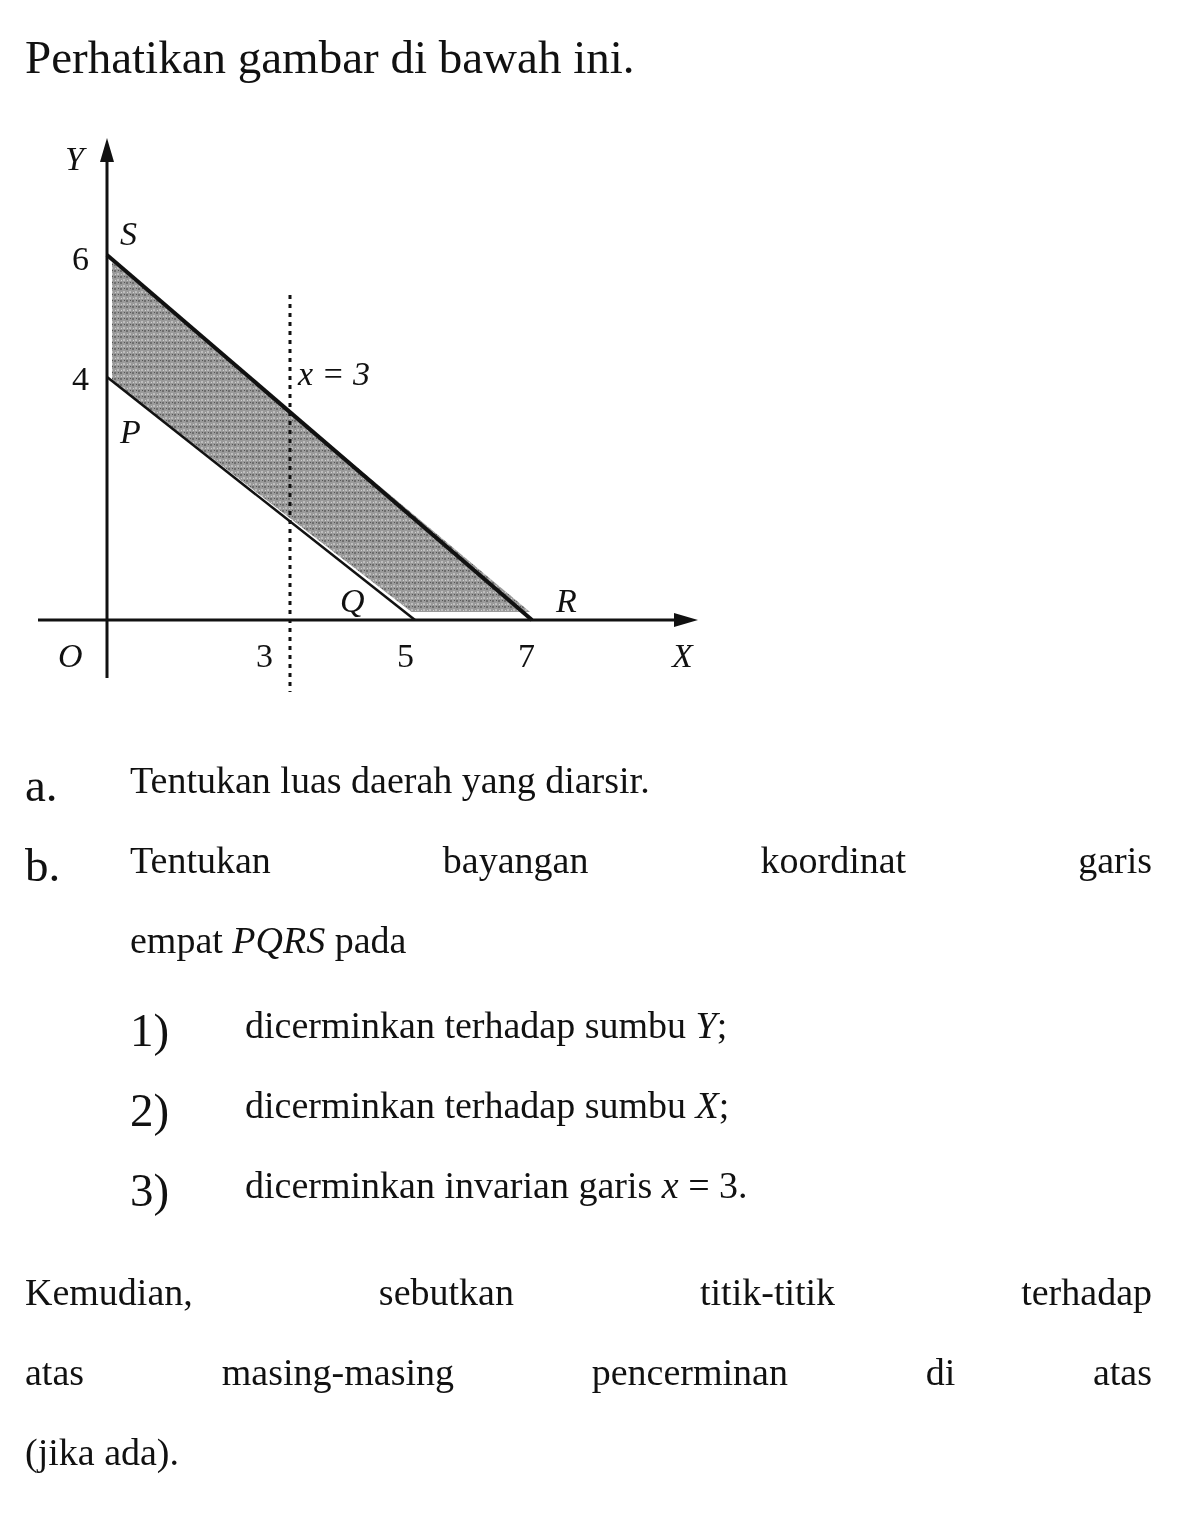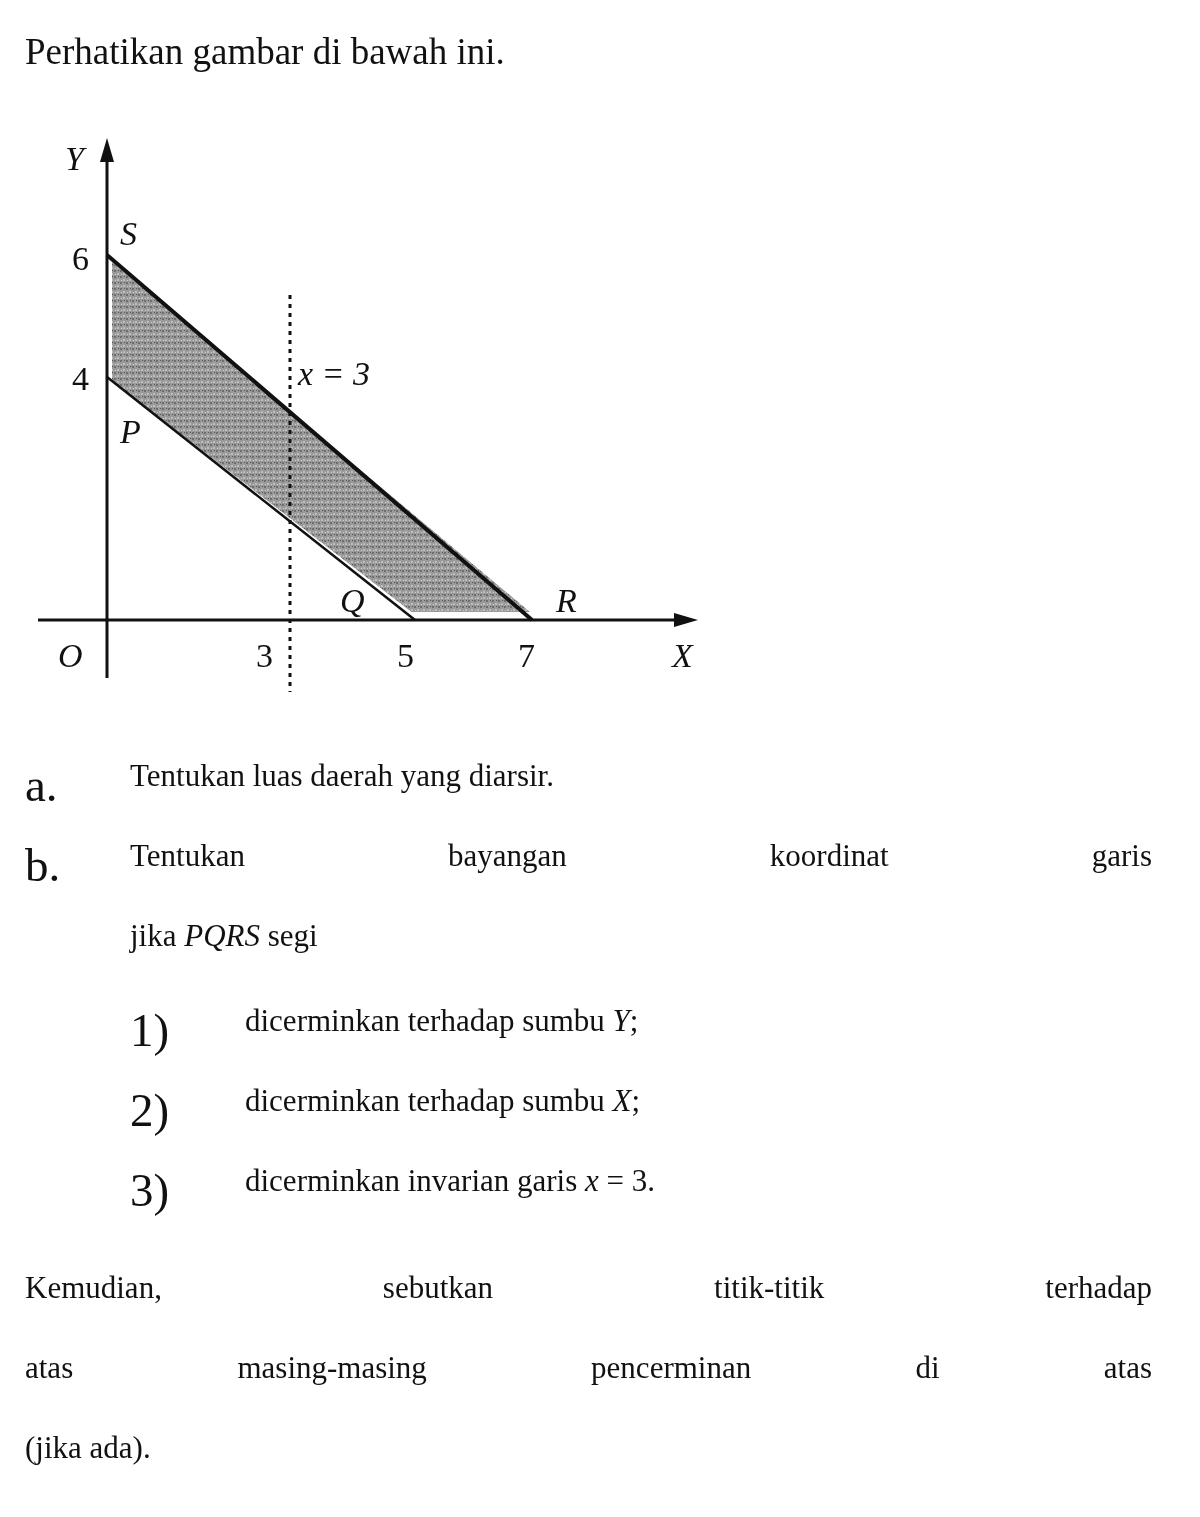--- a/index.html
+++ b/index.html
@@ -1,25 +1,25 @@
 <!DOCTYPE html>
 <html><head>
 <meta charset="utf-8">
 <style>
   html, body { margin:0; padding:0; background:#ffffff; }
   body { width:1200px; height:1517px; position:relative; overflow:hidden;
          font-family:"Liberation Serif","DejaVu Serif",serif; color:#111; }
   .t { position:absolute; white-space:nowrap; }
-  .title { left:25px; top:30px; font-size:37px; }
+  .title { left:25px; top:30px; font-size:47px; }
   .fig { position:absolute; left:0; top:0; width:760px; height:720px; }
   .fig svg { width:760px; height:720px; display:block; }
   .lbl { font-family:"Liberation Serif","DejaVu Serif",serif; font-size:34px; fill:#111; }
   .lbl-i { font-style:italic; }
   .mark { position:absolute; font-size:47px; }
-  .body-text { position:absolute; font-size:31px; }
+  .body-text { position:absolute; font-size:38px; }
   .just { text-align:justify; text-align-last:justify; display:block; }
   i { font-style:italic;margin-top:36px; }
 </style>
 </head>
 <body>
 
 <div class="t title">Perhatikan gambar di bawah ini.</div>
 
 <div class="fig">
   <svg viewBox="0 0 760 720" xmlns="http://www.w3.org/2000/svg">
@@ -62,21 +62,21 @@
     <text class="lbl" x="518" y="667">7</text>
     <text class="lbl lbl-i" x="672" y="667">X</text>
   </svg>
 </div>
 
 <div class="mark" style="left:25px; top:758px;">a.</div>
 <div class="body-text" style="left:130px; top:758px;">Tentukan luas daerah yang diarsir.</div>
 
 <div class="mark" style="left:25px; top:838px;">b.</div>
 <div class="body-text just" style="left:130px; top:838px; width:1022px;">Tentukan bayangan koordinat garis</div>
-<div class="body-text" style="left:130px; top:918px;"><span>jika </span><i>PQRS</i><span> segi</span></div>
+<div class="body-text" style="left:130px; top:918px;"><span>empat </span><i>PQRS</i><span> pada</span></div>
 
 <div class="mark" style="left:130px; top:1003px;">1)</div>
 <div class="body-text" style="left:245px; top:1003px;"><span>dicerminkan terhadap sumbu </span><i>Y</i><span>;</span></div>
 
 <div class="mark" style="left:130px; top:1083px;">2)</div>
 <div class="body-text" style="left:245px; top:1083px;"><span>dicerminkan terhadap sumbu </span><i>X</i><span>;</span></div>
 
 <div class="mark" style="left:130px; top:1163px;">3)</div>
 <div class="body-text" style="left:245px; top:1163px;"><span>dicerminkan invarian garis </span><i>x</i><span> = 3.</span></div>
 

